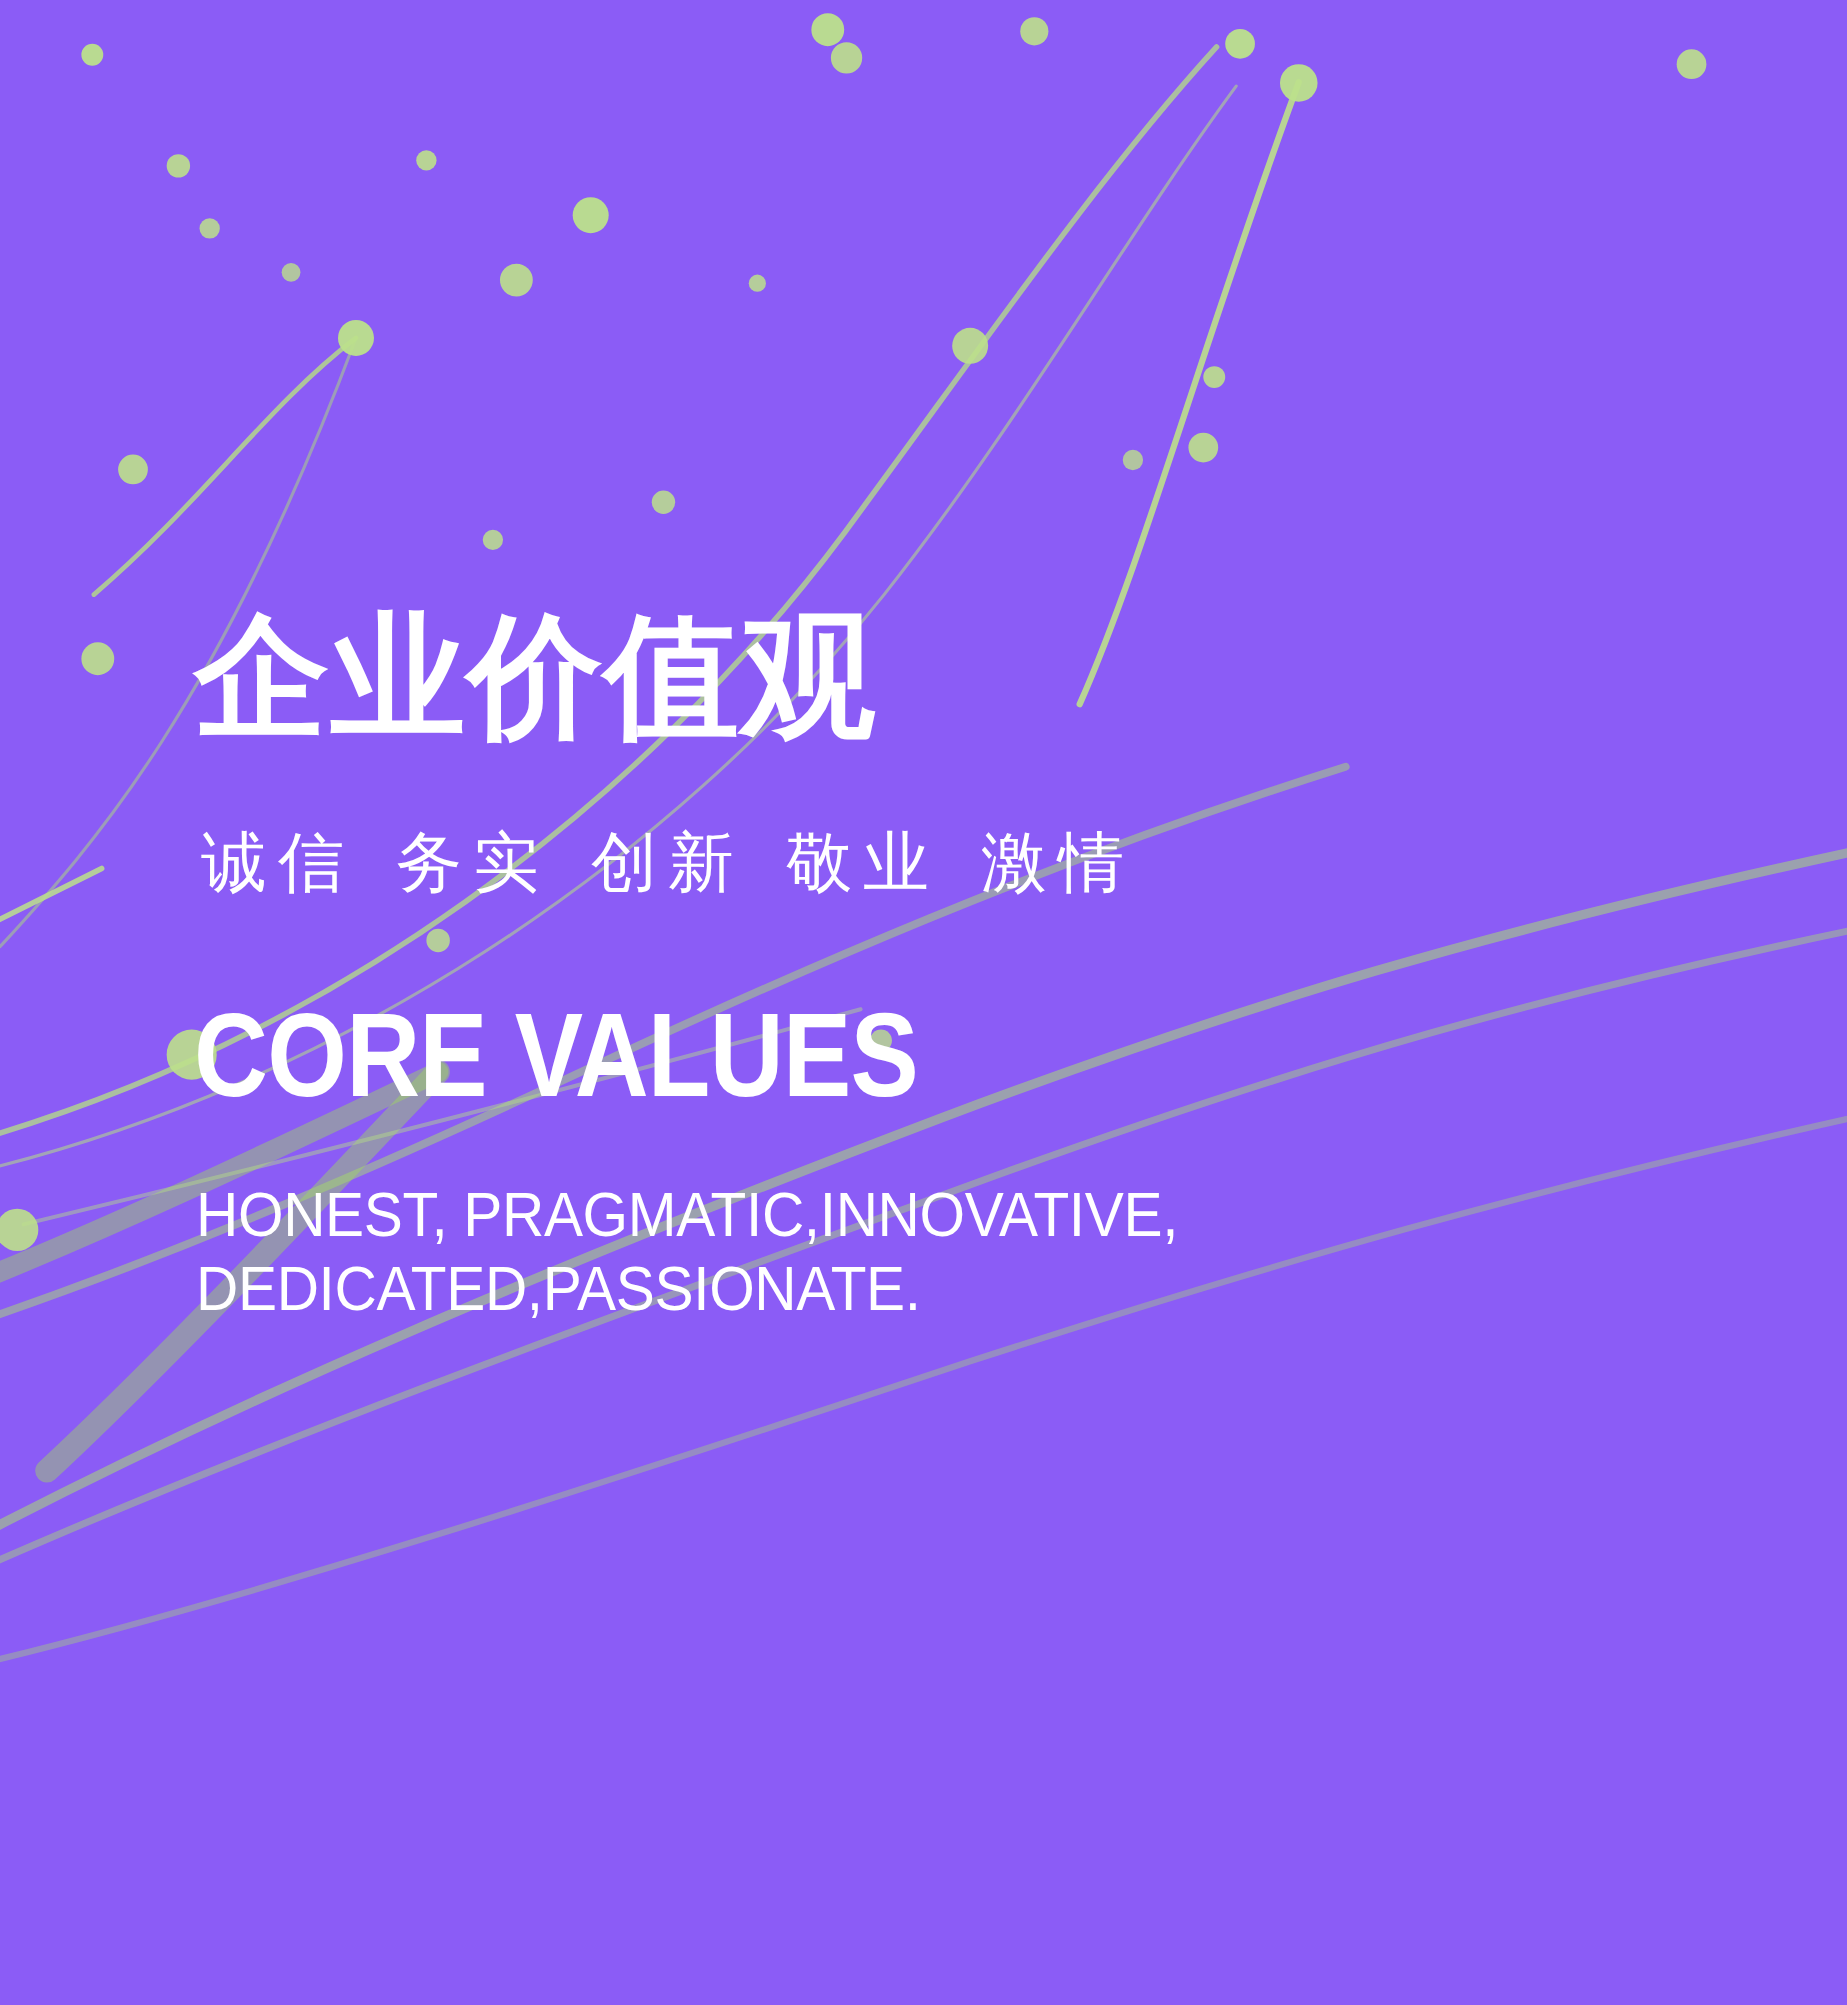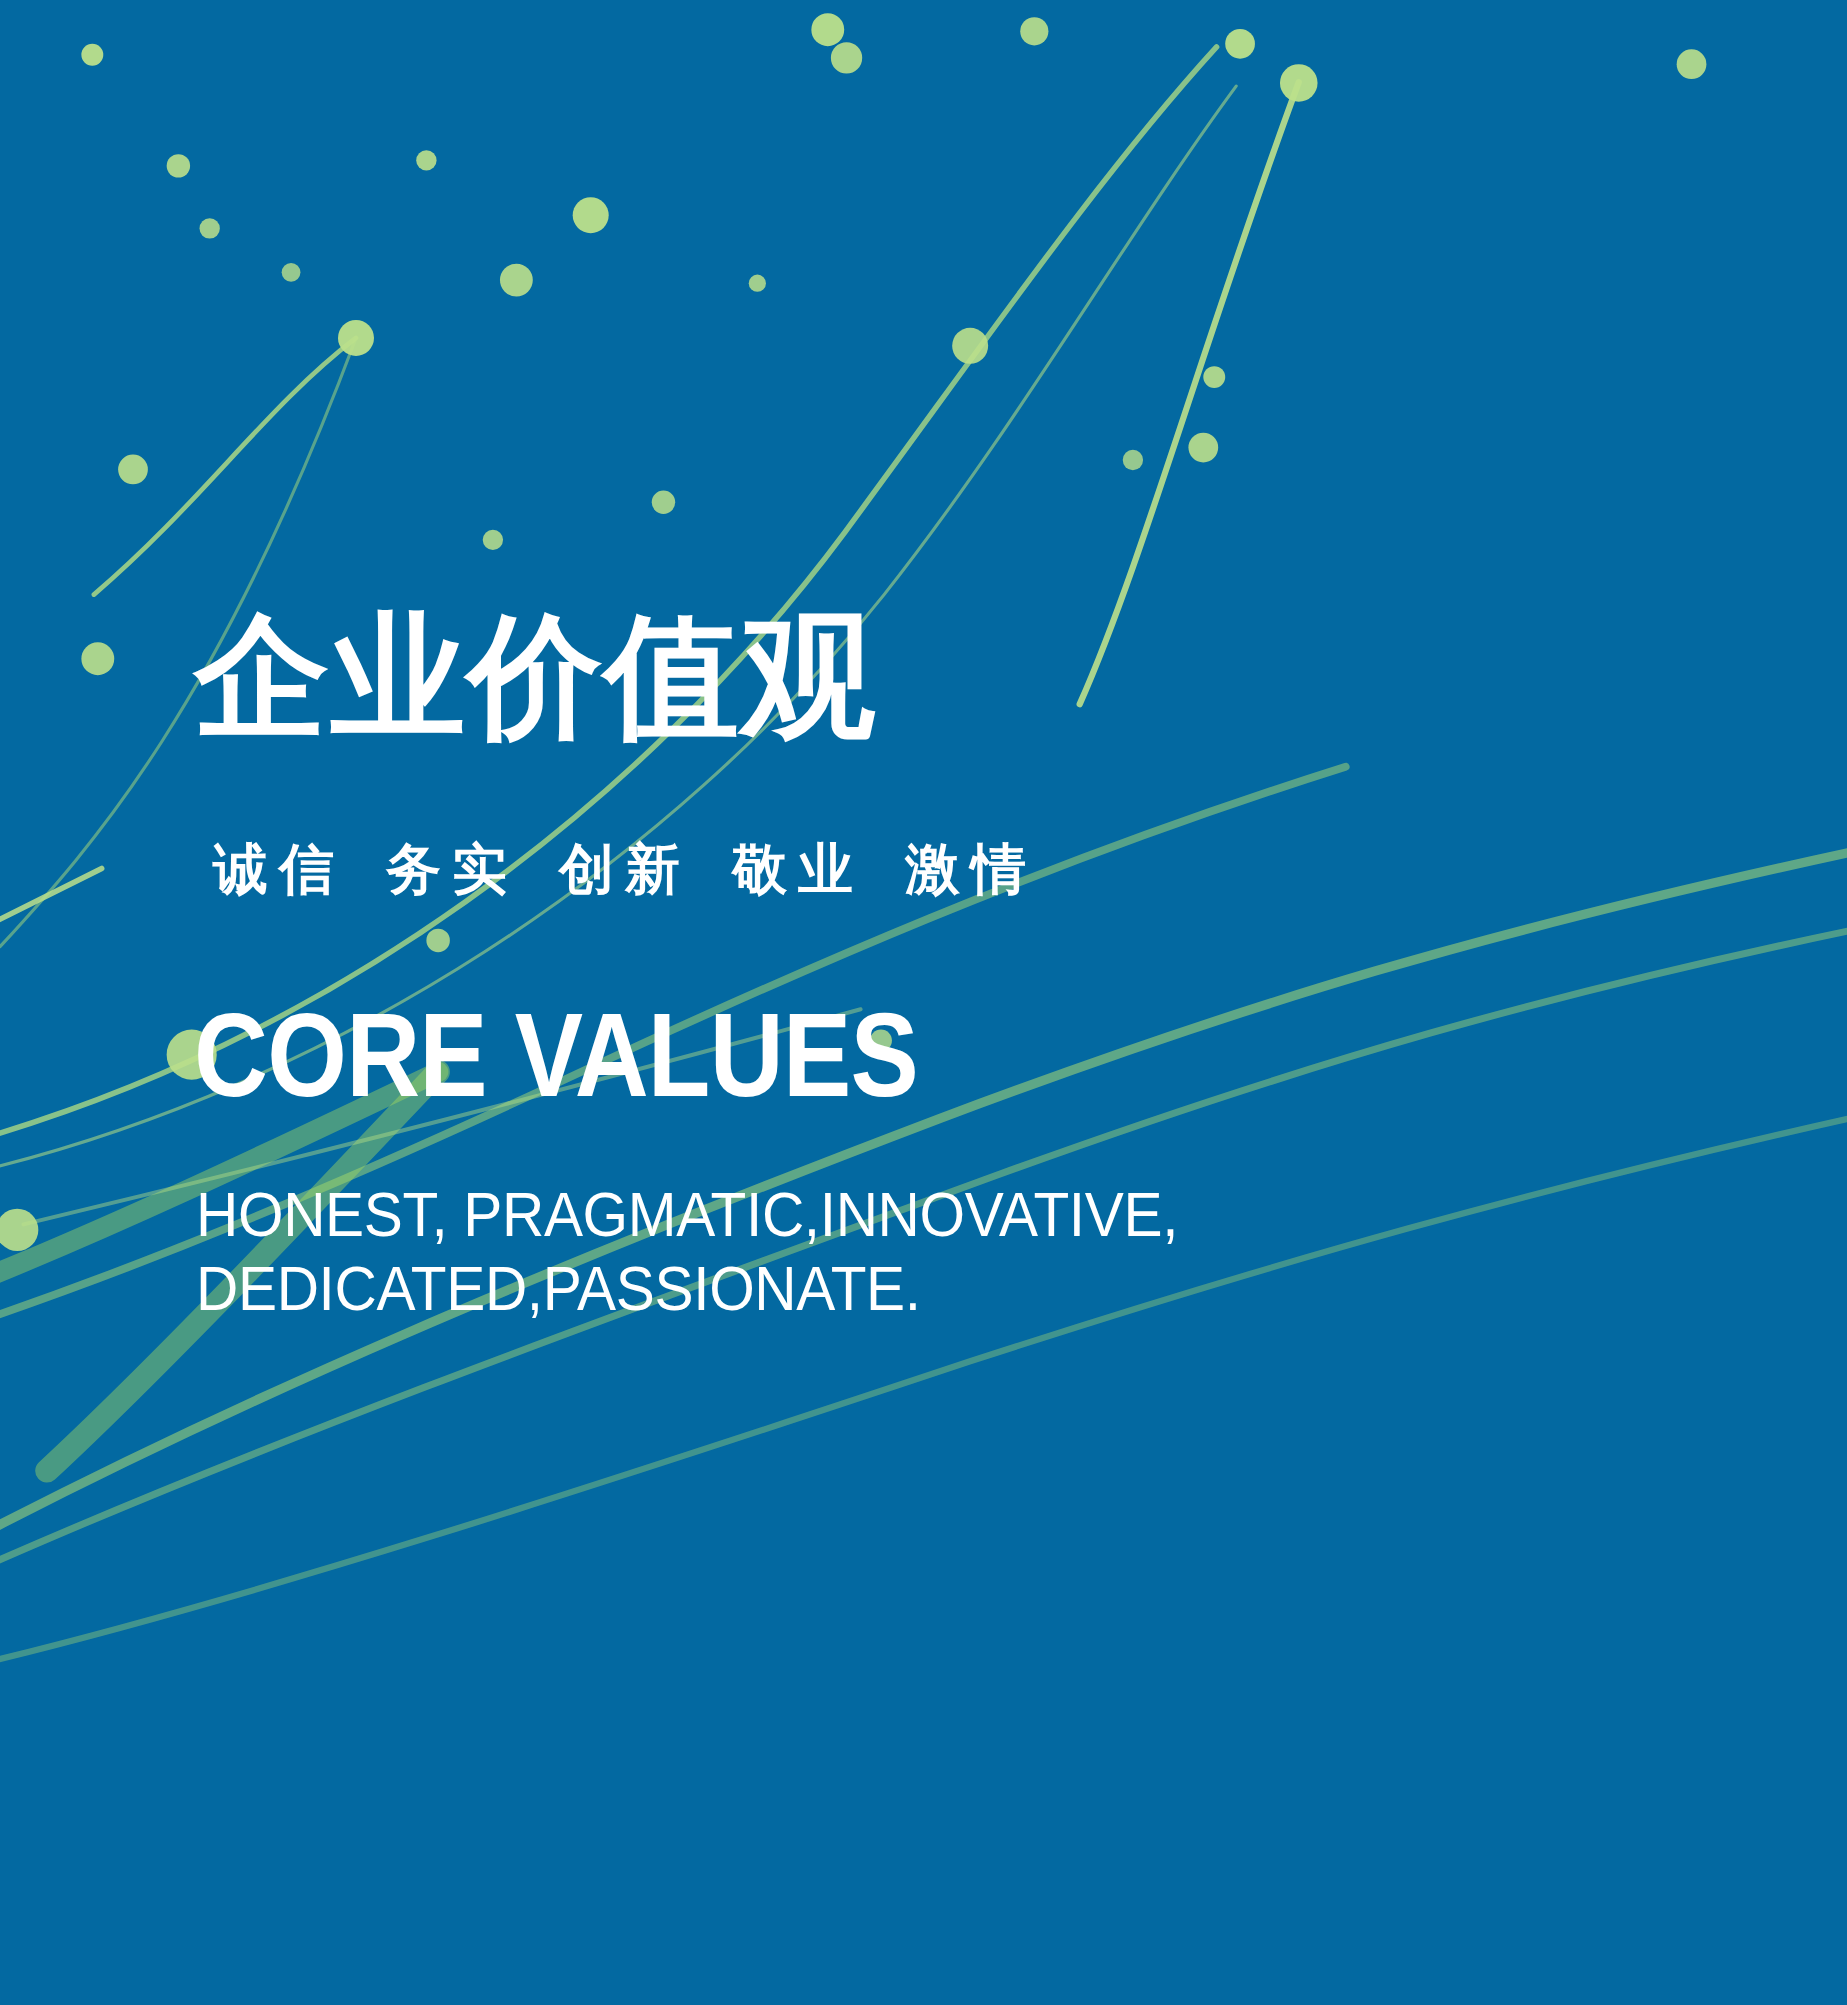--- a/index.html
+++ b/index.html
@@ -38,25 +38,25 @@
     letter-spacing: 1.6px;
     margin: 0;
     position: absolute;
     top: 609px;
     left: 0;
     white-space: nowrap;
     font-family: "DejaVu Sans", "Liberation Sans", sans-serif;
   }
   .cn-sub {
     color: #ffffff;
-    font-size: 55px;
-    font-weight: 700;
+    font-size: 66px;
+    font-weight: 400;
     line-height: 1;
     letter-spacing: 11px;
-    margin: 16px;
+    margin: 4px;
     position: absolute;
     top: 826px;
     left: 3.1px;
     white-space: nowrap;
     font-family: "DejaVu Sans", "Liberation Sans", sans-serif;
   }
   .cn-sub .gap {
     display: inline-block;
     width: 41px;
   }
@@ -90,21 +90,21 @@
     transform-origin: left top;
     font-family: "Liberation Sans", "DejaVu Sans", sans-serif;
   }
   .en-sub span {
     display: block;
   }
 </style>
 </head>
 <body>
 
-<div id="poster" style="background: #0369a1;">
+<div id="poster" style="background: #8b5cf6;">
 
   <svg id="bg-network" viewBox="0 0 2362 2564" preserveAspectRatio="none" aria-hidden="true">
     <defs>
       <linearGradient id="fadeA" x1="0" y1="0" x2="1" y2="0">
         <stop offset="0%" stop-color="#BCE08B" stop-opacity="0.85"></stop>
         <stop offset="100%" stop-color="#BCE08B" stop-opacity="0.35"></stop>
       </linearGradient>
     </defs>
 
     <g fill="none" stroke="#AEDD79" stroke-linecap="round">

